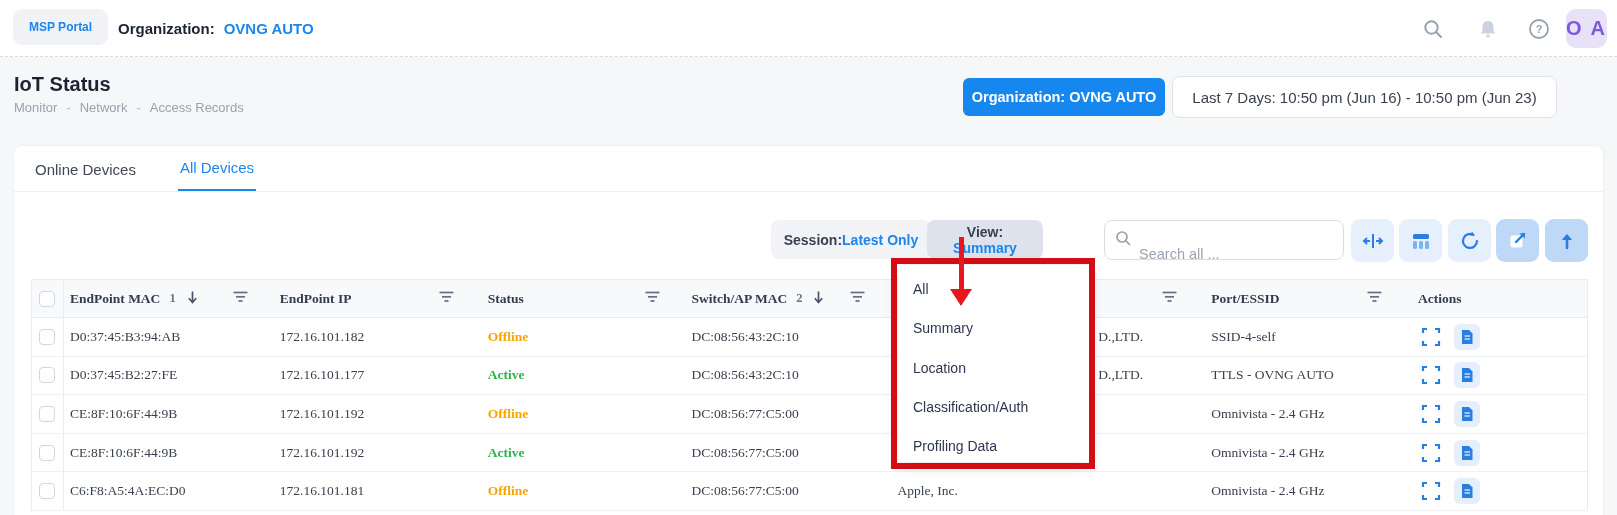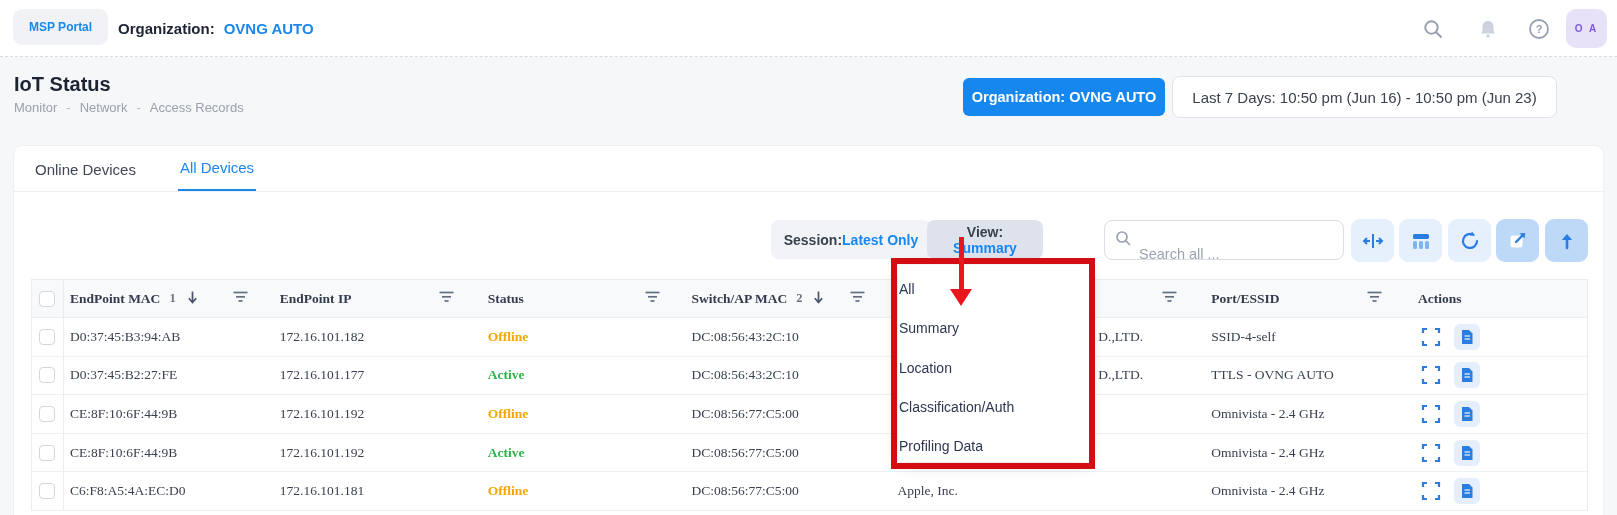--- a/index.html
+++ b/index.html
@@ -7,21 +7,21 @@
   body { font-family:"Liberation Sans", sans-serif; }
   .screen { position:relative; width:1617px; height:515px; background:#f6f7f9; overflow:hidden; }
 
   
   .topbar { position:absolute; left:0; top:0; width:100%; height:57px; background:#fff; border-bottom:1px dashed #d7dbe1; }
   .brand-pill { position:absolute; left:13px; top:9px; height:36px; padding:0 16px; background:#f0f2f5; border-radius:9px; display:flex; align-items:center; font-size:12px; font-weight:bold; color:#1a86ee; }
   .org-wrap { position:absolute; left:118px; top:0; height:57px; display:flex; align-items:center; gap:9px; }
   .org-label { font-size:15px; font-weight:bold; color:#1c2333; }
   .org-value { font-size:15px; font-weight:bold; color:#1a86ee;text-align:right; }
   .top-icon { position:absolute; top:16px; width:26px; height:26px; display:flex; align-items:center; justify-content:center; cursor:pointer; }
-  .avatar { position:absolute; left:1566px; top:9px; width:41px; height:39px; background:#e8e2f8; border-radius:10px; display:flex; align-items:center; justify-content:center; font-size:10px; font-weight:bold; color:#7d58e0; letter-spacing:2px; }
+  .avatar { position:absolute; left:1566px; top:9px; width:41px; height:39px; background:#e8e2f8; border-radius:10px; display:flex; align-items:center; justify-content:center; font-size:20px; font-weight:bold; color:#7d58e0; letter-spacing:2px; }
 
   
   .page-title { position:absolute; left:14px; top:73px; font-size:20px; font-weight:bold; color:#1c2333; }
   .breadcrumb { position:absolute; left:14px; top:100px; display:flex; gap:9px; font-size:13px; color:#99a2ad; align-items:center; }
   .crumb-sep { color:#b4bac3; }
   .org-button { position:absolute; left:963px; top:78px; width:202px; height:38px; background:#1787f0; border:none; border-radius:6px; color:#fff; font-size:14.5px; font-weight:bold; font-family:inherit; cursor:pointer; }
   .date-box { position:absolute; left:1172px; top:76px; width:385px; height:42px; background:#fff; border:1px solid #dfe3e9; border-radius:8px; display:flex; align-items:center; justify-content:center; font-size:15px; color:#39414f; cursor:pointer; }
 
   
   .card { position:absolute; left:13px; top:145px; width:1591px; height:370px; background:#fff; border:1px solid #eef0f3; border-bottom:none; border-radius:9px 9px 0 0; }
@@ -56,21 +56,21 @@
   .sort-arrow { margin-left:10px; cursor:pointer; }
   .cbx { width:16px; height:16px; border:1.5px solid #d2d7df; border-radius:4px; background:#fff; cursor:pointer; }
   .st-active { color:#2cb34a; font-weight:bold; }
   .st-offline { color:#f7a600; font-weight:bold; }
   .mfr-clip { padding-left:211px; }
   .act-doc { width:26px; height:26px; background:#e4eefc; border:none; border-radius:6px; display:flex; align-items:center; justify-content:center; cursor:pointer; }
   .act-expand { width:26px; height:26px; background:transparent; border:none; display:flex; align-items:center; justify-content:center; cursor:pointer; }
 
   
   .dropdown { position:absolute; left:898px; top:265px; width:191px; height:197px; background:#fff; box-shadow:0 3px 14px rgba(25,39,70,.16); z-index:20; display:flex; flex-direction:column; }
-  .dd-item { flex:1; display:flex; align-items:center; padding-left:1px; font-size:14px; color:#2e3650; cursor:pointer;margin-top:8px; }
+  .dd-item { flex:1; display:flex; align-items:center; padding-left:15px; font-size:14px; color:#2e3650; cursor:pointer;margin-top:8px; }
   .anno-box { position:absolute; left:891px; top:258px; width:204px; height:211px; border:6px solid #d30d13; z-index:30; pointer-events:none; }
   .anno-arrow { position:absolute; z-index:40; pointer-events:none; }
   .arrow-shaft { position:absolute; left:959px; top:237px; width:5px; height:53px; background:#e8161d; }
   .arrow-head { position:absolute; left:950px; top:289px; width:0; height:0; border-left:11px solid transparent; border-right:11px solid transparent; border-top:17px solid #e8161d; }
 </style>
 </head>
 <body>
 
 <div class="screen">
 

